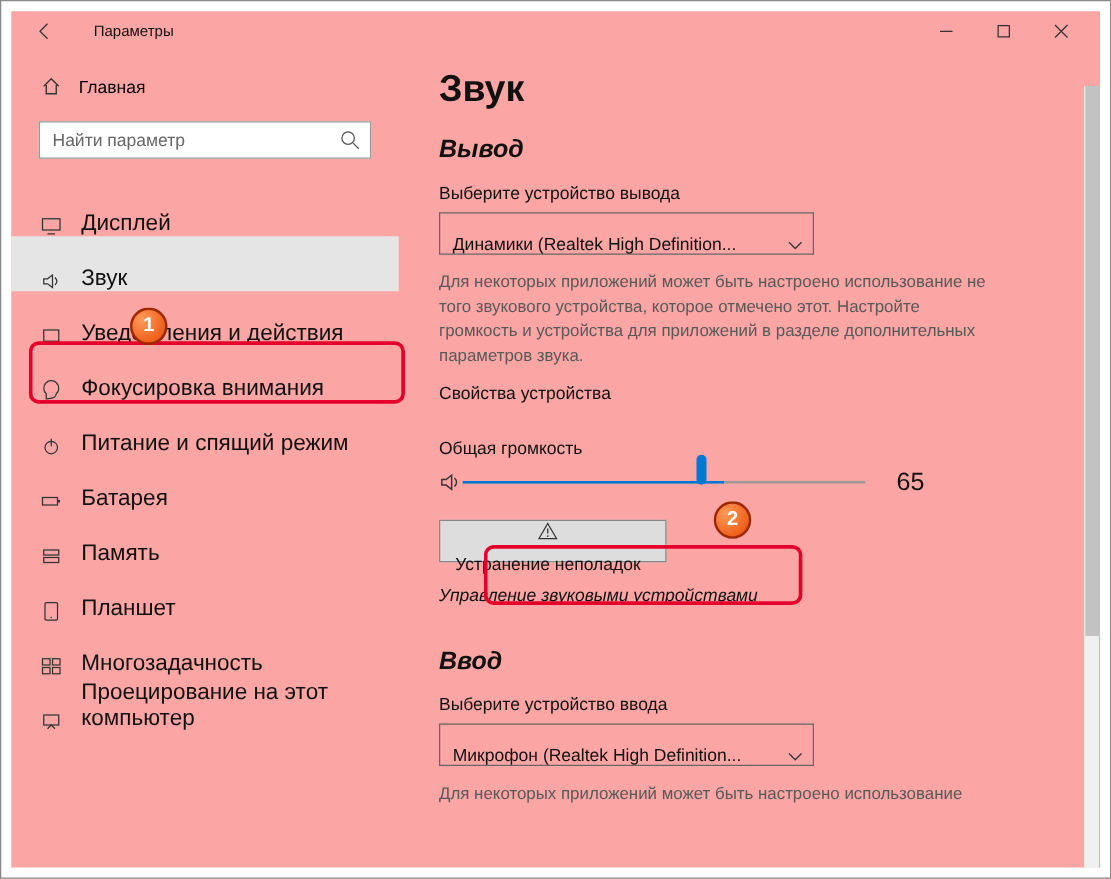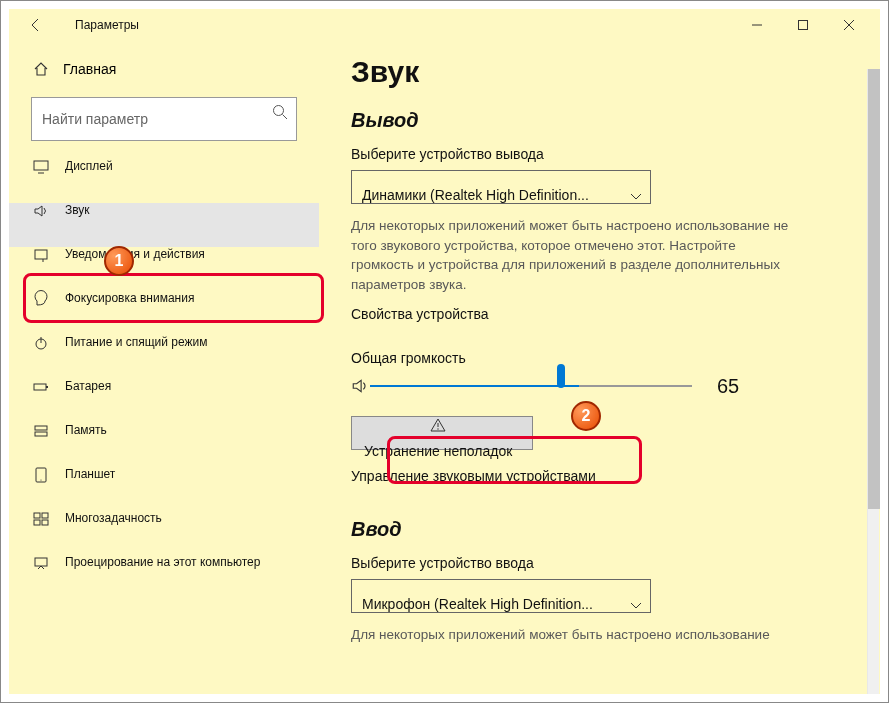--- a/index.html
+++ b/index.html
@@ -1,32 +1,32 @@
 <!DOCTYPE html>
 <html><head>
 <meta charset="utf-8">
 <style>
   * { box-sizing: border-box; margin: 0; padding: 0; font-family: "Segoe UI", Tahoma, sans-serif; }
   body { background: #fff; width: 889px; height: 703px; overflow: hidden; position: relative; border: 1px solid #888; }
-  .sroot { position: absolute; inset: 8px; background: #fef9c3; }
+  .sroot { position: absolute; inset: 8px; background: #fca5a5; }
   .titlebar { display: flex; align-items: center; height: 32px; padding: 0 8px; }
   .titlebar .back { width: 30px; height: 30px; display:flex; align-items:center; justify-content:center; color:#333; margin-left:4px;}
   .titlebar .title { font-size: 12px; color:#111; margin-left:24px; }
   .winctrls { margin-left: auto; display:flex; }
   .winctrls div { width: 46px; height: 30px; display:flex; align-items:center; justify-content:center; color:#333; }
   .body { display:flex; height: calc(100% - 32px); }
   .sidebar { width: 310px; padding: 8px 0 0 0; }
   .home { display:flex; align-items:center; height:40px; padding-left:24px; font-size:14px; }
   .home svg { margin-right:14px; flex-shrink:0; }
   .search-wrap { margin: 8px 22px 18px 22px; position:relative; }
-  .search { width: 100%; height: 44px; border:1px solid #999; padding: 0 34px 0 10px; font-size:14px; outline:none; font-style: normal; }
+  .search { width: 100%; height: 30px; border:1px solid #999; padding: 0 34px 0 10px; font-size:14px; outline:none; font-style: normal; }
   .search::placeholder { color:#666; }
   .search-icon { position:absolute; right:8px; top:6px; }
   .section-title { font-size:13px; font-weight:600; padding: 4px 24px 14px 24px; color:#111; }
-  .nav-item { display:flex; align-items:flex-start; height:44px; padding-left:24px; font-size:12px; color:#111; position:relative; }
+  .nav-item { display:flex; align-items:flex-end; height:44px; padding-left:24px; font-size:18px; color:#111; position:relative; }
   .nav-item svg { margin-right:16px; flex-shrink:0; }
   .nav-item.selected { background:#e5e5e5; }
 
   .marker { position:absolute; display:flex; align-items:center; justify-content:center; width:30px; height:30px; border-radius:50%; background: radial-gradient(circle at 30% 30%, #ff9a5a, #e84a00); color:#fff; font-weight:bold; font-size:16px; border:2px solid #a02800; z-index:20; }
   .highlight-box { position:absolute; border:3px solid #e4002b; border-radius:8px; pointer-events:none; z-index:15; }
   #hl1 { left:14px; top:264px; width:301px; height:50px; }
   #mk1 { left:95px; top:237px; }
   #hl2 { left:378px; top:427px; width:255px; height:48px; }
   #mk2 { left:562px; top:392px; }
 
@@ -205,21 +205,21 @@
 
       <div class="tsbtn">
         <svg width="16" height="16" viewBox="0 0 16 16">
             <path d="M8 2 L15 14 H1 Z" stroke="#333" fill="none"></path>
             <line x1="8" y1="6" x2="8" y2="10" stroke="#333"></line>
             <circle cx="8" cy="12" r="0.7" fill="#333"></circle>
           </svg>
         <span>Устранение неполадок</span>
       </div>
       <br>
-      <a class="link" style="color:#111; margin-top:4px; margin-bottom:34px;">Управление звуковыми устройствами</a>
+      <a class="link" style="color:#111; margin-top:4px; margin-bottom:34px;font-style:italic;">Управление звуковыми устройствами</a>
 
       <h2>Ввод</h2>
       <div class="label">Выберите устройство ввода</div>
       <div class="combo">
         <span>Микрофон (Realtek High Definition...</span>
         <svg class="chev" width="12" height="12">
             <path d="M1 3 L6 8 L11 3" stroke="#333" fill="none"></path>
           </svg>
       </div>
       <div class="hint">Для некоторых приложений может быть настроено использование</div>

